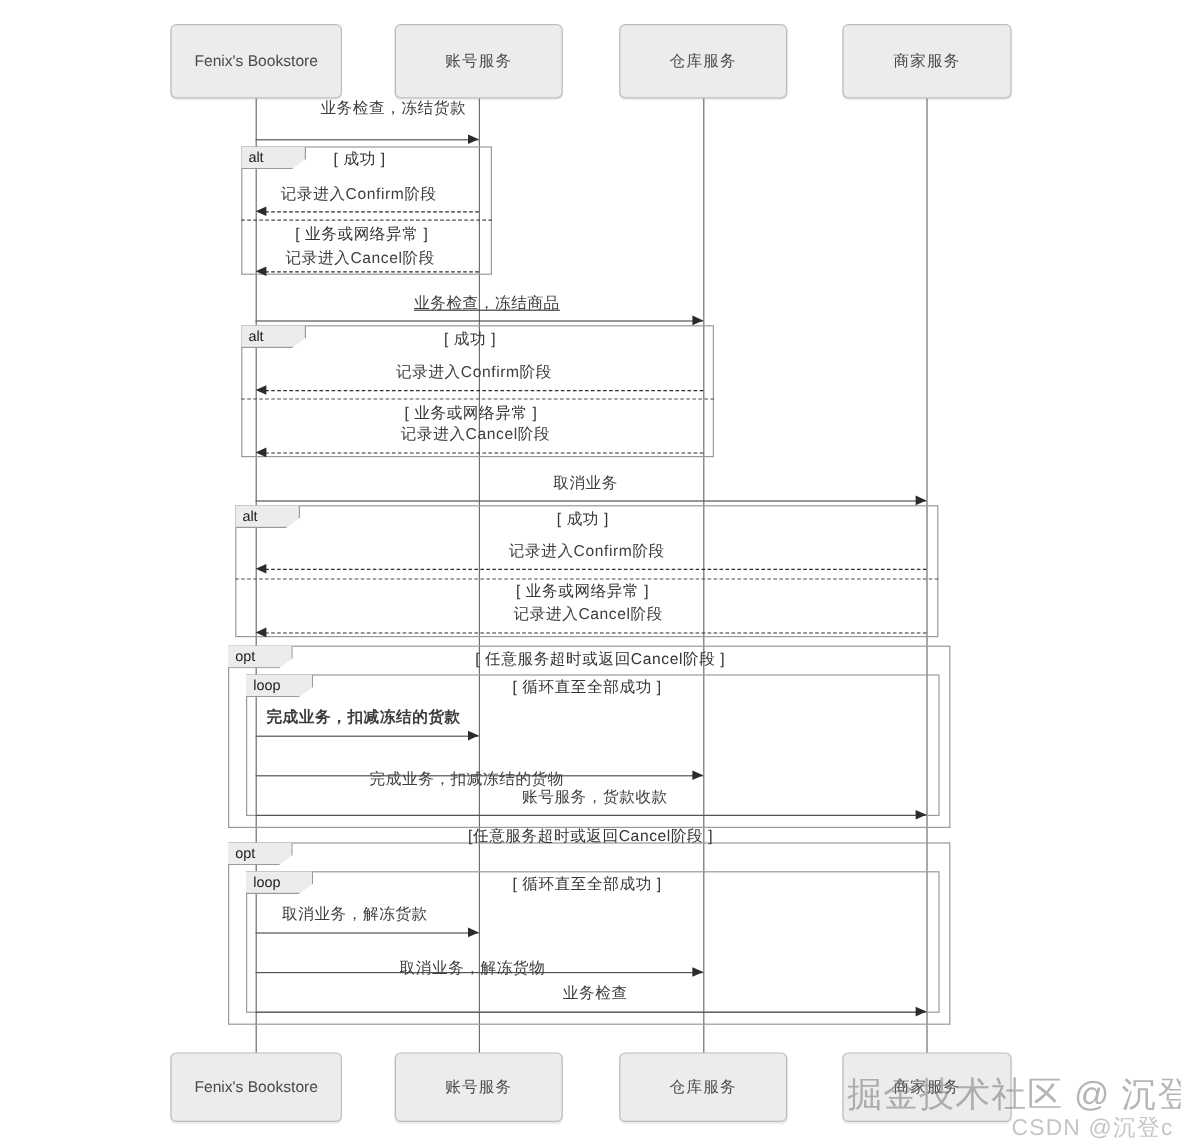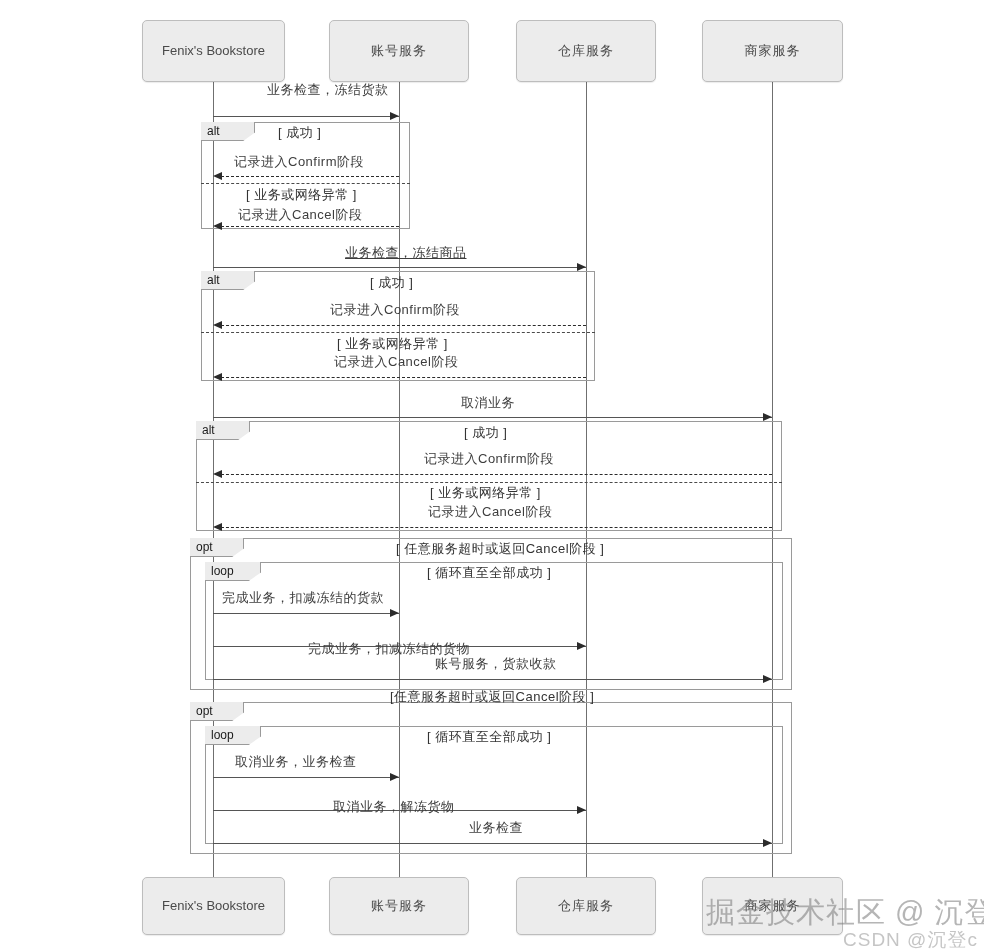--- a/index.html
+++ b/index.html
@@ -219,41 +219,41 @@
   <div class="arrow-head left" style="left:213px; top:523px;"></div>
 
   <div class="frame" style="left:190px; top:538px; width:602px; height:152px;"></div>
   <div class="frame-tag" style="left:190px; top:538px; width:54px;">opt</div>
   <div class="guard" style="left:396px; top:540px;">[ 任意服务超时或返回Cancel阶段 ]</div>
 
   <div class="frame" style="left:205px; top:562px; width:578px; height:118px;"></div>
   <div class="frame-tag" style="left:205px; top:562px; width:56px;">loop</div>
   <div class="guard" style="left:427px; top:564px;">[ 循环直至全部成功 ]</div>
 
-  <div class="msg-label" style="left:222px; top:589px;">完成业务，扣减冻结的货款</div>
+  <div class="msg-label" style="left:222px; top:589px;font-weight:bold;">完成业务，扣减冻结的货款</div>
   <div class="msg-line" style="left:213px; top:613px; width:186px;"></div>
   <div class="arrow-head right" style="left:390px; top:609px;"></div>
 
   <div class="msg-label" style="left:308px; top:640px;">完成业务，扣减冻结的货物</div>
   <div class="msg-line" style="left:213px; top:646px; width:373px;"></div>
   <div class="arrow-head right" style="left:577px; top:642px;"></div>
 
   <div class="msg-label" style="left:435px; top:655px;">账号服务，货款收款</div>
   <div class="msg-line" style="left:213px; top:679px; width:559px;"></div>
   <div class="arrow-head right" style="left:763px; top:675px;"></div>
 
   <div class="frame" style="left:190px; top:702px; width:602px; height:152px;"></div>
   <div class="frame-tag" style="left:190px; top:702px; width:54px;">opt</div>
   <div class="guard" style="left:390px; top:688px;">[任意服务超时或返回Cancel阶段 ]</div>
 
   <div class="frame" style="left:205px; top:726px; width:578px; height:118px;"></div>
   <div class="frame-tag" style="left:205px; top:726px; width:56px;">loop</div>
   <div class="guard" style="left:427px; top:728px;">[ 循环直至全部成功 ]</div>
 
-  <div class="msg-label" style="left:235px; top:753px;">取消业务，业务检查</div>
+  <div class="msg-label" style="left:235px; top:753px;">取消业务，解冻货款</div>
   <div class="msg-line" style="left:213px; top:777px; width:186px;"></div>
   <div class="arrow-head right" style="left:390px; top:773px;"></div>
 
   <div class="msg-label" style="left:333px; top:798px;">取消业务，解冻货物</div>
   <div class="msg-line" style="left:213px; top:810px; width:373px;"></div>
   <div class="arrow-head right" style="left:577px; top:806px;"></div>
 
   <div class="msg-label" style="left:469px; top:819px;">业务检查</div>
   <div class="msg-line" style="left:213px; top:843px; width:559px;"></div>
   <div class="arrow-head right" style="left:763px; top:839px;"></div>

